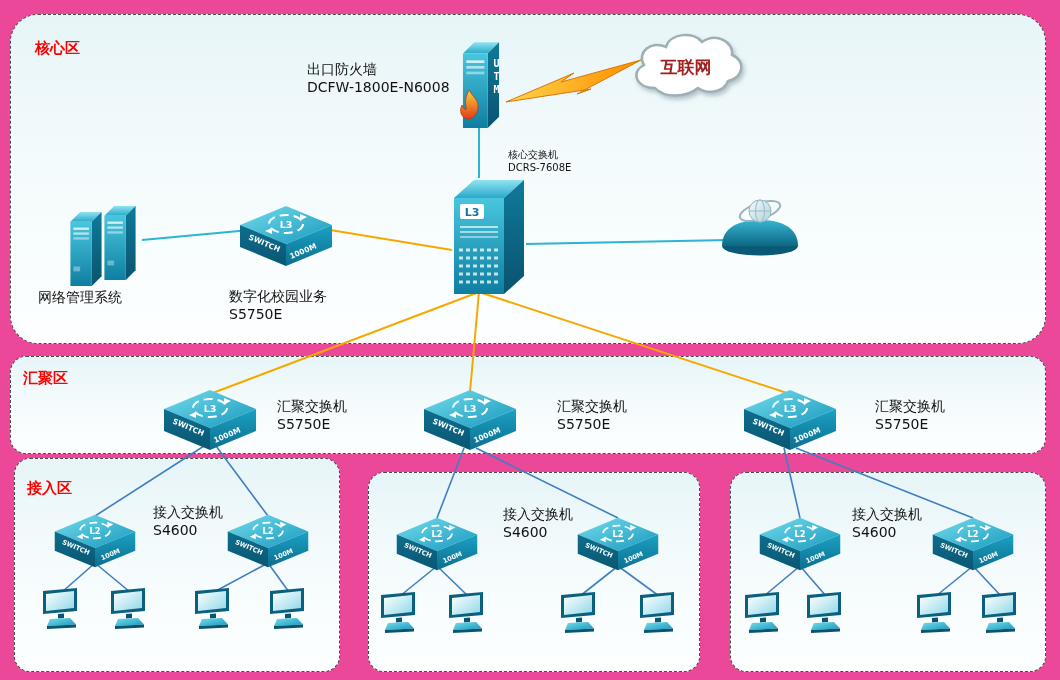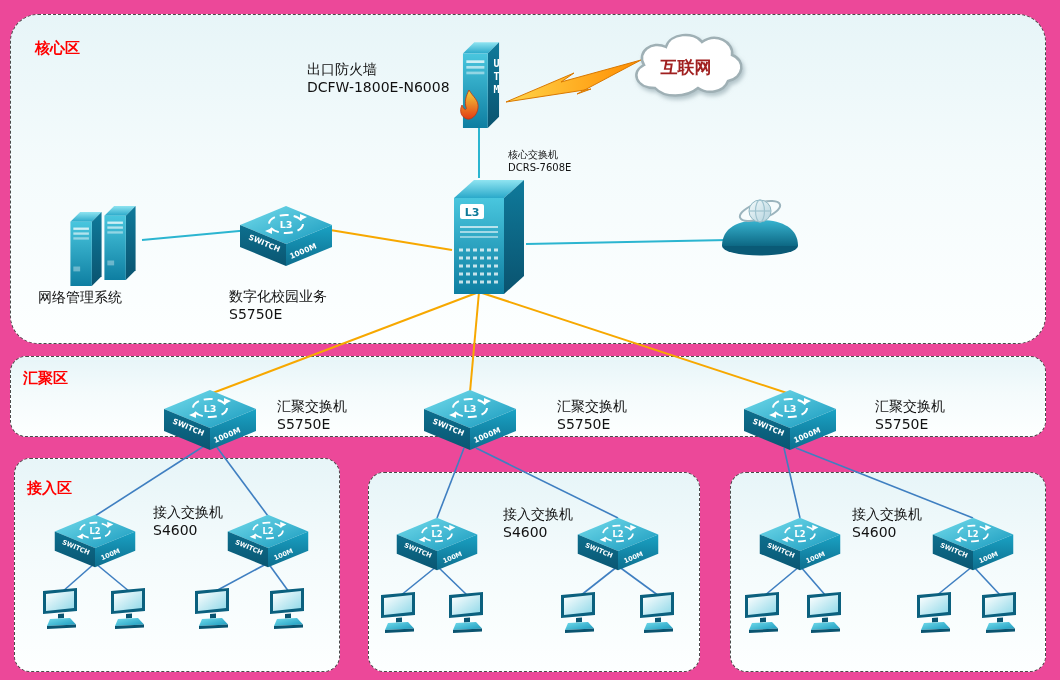--- a/index.html
+++ b/index.html
@@ -112,21 +112,21 @@
         <polygon points="18,26 24,25.5 24,30 18,30.5" fill="#0a5470"></polygon>
         <polygon points="10,31 30,30 36,36.5 7,38" fill="url(#gswtop)"></polygon>
         <polygon points="7,38 36,36.5 36,39.5 7,41" fill="#0a5470"></polygon>
       </symbol>
     </defs>
   </svg>
 
   <div class="zone" style="left:10px;top:14px;width:1036px;height:330px;border-radius:28px">
     <span class="zone-label" style="left:24px;top:24px">核心区</span>
   </div>
-  <div class="zone" style="left:10px;top:356px;width:1036px;height:81px;border-radius:16px">
+  <div class="zone" style="left:10px;top:356px;width:1036px;height:98px;border-radius:16px">
     <span class="zone-label" style="left:12px;top:12px">汇聚区</span>
   </div>
   <div class="zone" style="left:14px;top:458px;width:326px;height:214px;border-radius:16px">
     <span class="zone-label" style="left:12px;top:20px">接入区</span>
   </div>
   <div class="zone" style="left:368px;top:472px;width:332px;height:200px;border-radius:16px"></div>
   <div class="zone" style="left:730px;top:472px;width:316px;height:200px;border-radius:16px"></div>
 
   <svg class="lines" width="1060" height="680" viewBox="0 0 1060 680">
     <line x1="479" y1="128" x2="479" y2="178" stroke="#2bb5d0" stroke-width="2"></line>

